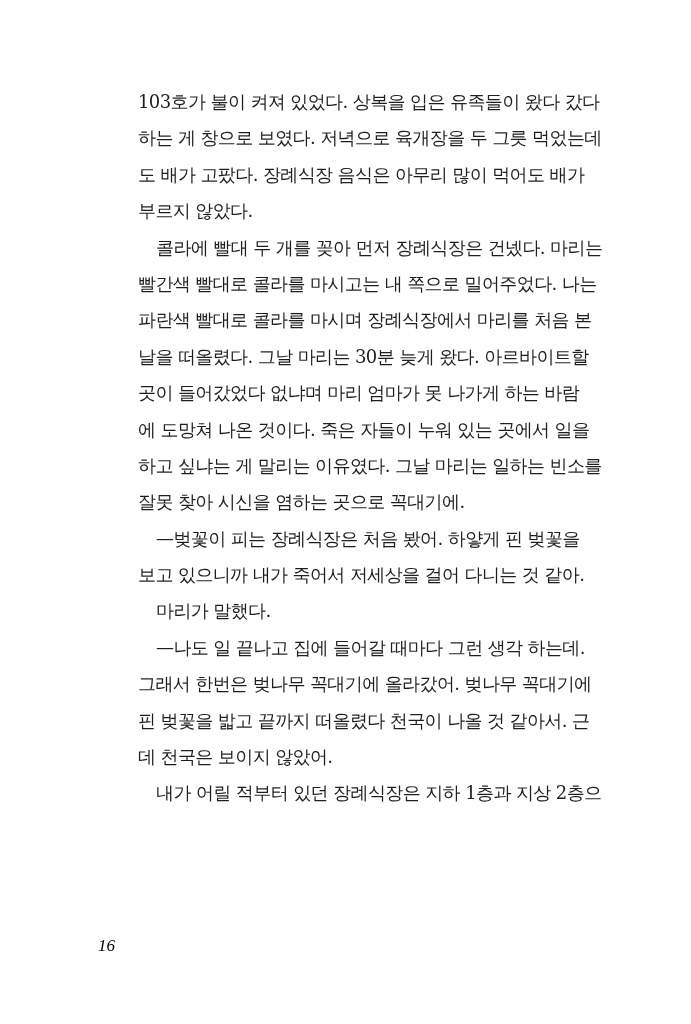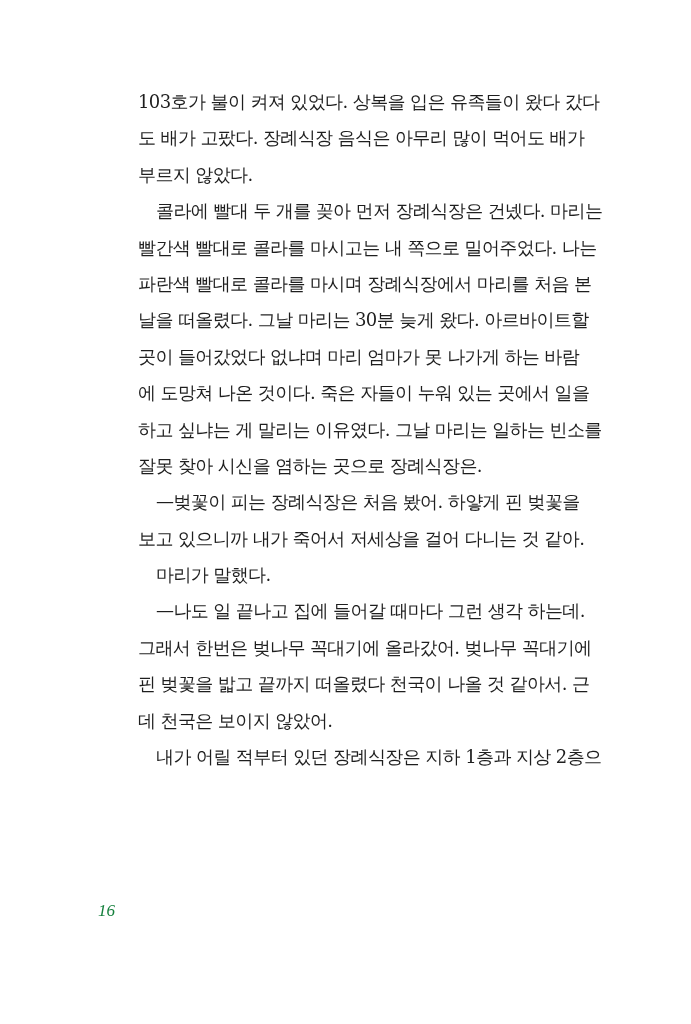--- a/index.html
+++ b/index.html
@@ -11,40 +11,41 @@
     }
     .line {
       height: 36.4px; line-height: 36.4px; white-space: nowrap;
       text-align: justify; text-align-last: justify;
       letter-spacing: -0.6px;
       margin-left: 40px;
     }
     .line.indent { padding-left: 18px; }
     .line.last { text-align-last: left; }
     .folio {
-      position: absolute; left: 98px; top: 901px;
+      position: absolute; left: 98px; top: 936px;
       font-family: "Liberation Serif", "DejaVu Serif", serif;
-      font-style: italic; font-size: 17px; color: #15803d;
+      font-style: italic; font-size: 17px; color: #000000;
     }
   </style>
 </head>
 <body>
 
 <div class="page" id="body">
     <div class="line">103호가 불이 켜져 있었다. 상복을 입은 유족들이 왔다 갔다</div>
+    <div class="line">하는 게 창으로 보였다. 저녁으로 육개장을 두 그릇 먹었는데</div>
     <div class="line">도 배가 고팠다. 장례식장 음식은 아무리 많이 먹어도 배가</div>
     <div class="line last">부르지 않았다.</div>
     <div class="line indent">콜라에 빨대 두 개를 꽂아 먼저 장례식장은 건넸다. 마리는</div>
     <div class="line">빨간색 빨대로 콜라를 마시고는 내 쪽으로 밀어주었다. 나는</div>
     <div class="line">파란색 빨대로 콜라를 마시며 장례식장에서 마리를 처음 본</div>
     <div class="line">날을 떠올렸다. 그날 마리는 30분 늦게 왔다. 아르바이트할</div>
     <div class="line">곳이 들어갔었다 없냐며 마리 엄마가 못 나가게 하는 바람</div>
     <div class="line">에 도망쳐 나온 것이다. 죽은 자들이 누워 있는 곳에서 일을</div>
     <div class="line">하고 싶냐는 게 말리는 이유였다. 그날 마리는 일하는 빈소를</div>
-    <div class="line last">잘못 찾아 시신을 염하는 곳으로 장례식장은.</div>
+    <div class="line last">잘못 찾아 시신을 염하는 곳으로 꼭대기에.</div>
     <div class="line indent">—벚꽃이 피는 장례식장은 처음 봤어. 하얗게 핀 벚꽃을</div>
     <div class="line last">보고 있으니까 내가 죽어서 저세상을 걸어 다니는 것 같아.</div>
     <div class="line indent last">마리가 말했다.</div>
     <div class="line indent">—나도 일 끝나고 집에 들어갈 때마다 그런 생각 하는데.</div>
     <div class="line">그래서 한번은 벚나무 꼭대기에 올라갔어. 벚나무 꼭대기에</div>
     <div class="line">핀 벚꽃을 밟고 끝까지 떠올렸다 천국이 나올 것 같아서. 근</div>
     <div class="line last">데 천국은 보이지 않았어.</div>
     <div class="line indent">내가 어릴 적부터 있던 장례식장은 지하 1층과 지상 2층으</div>
   </div>
 <div class="folio">16</div>

